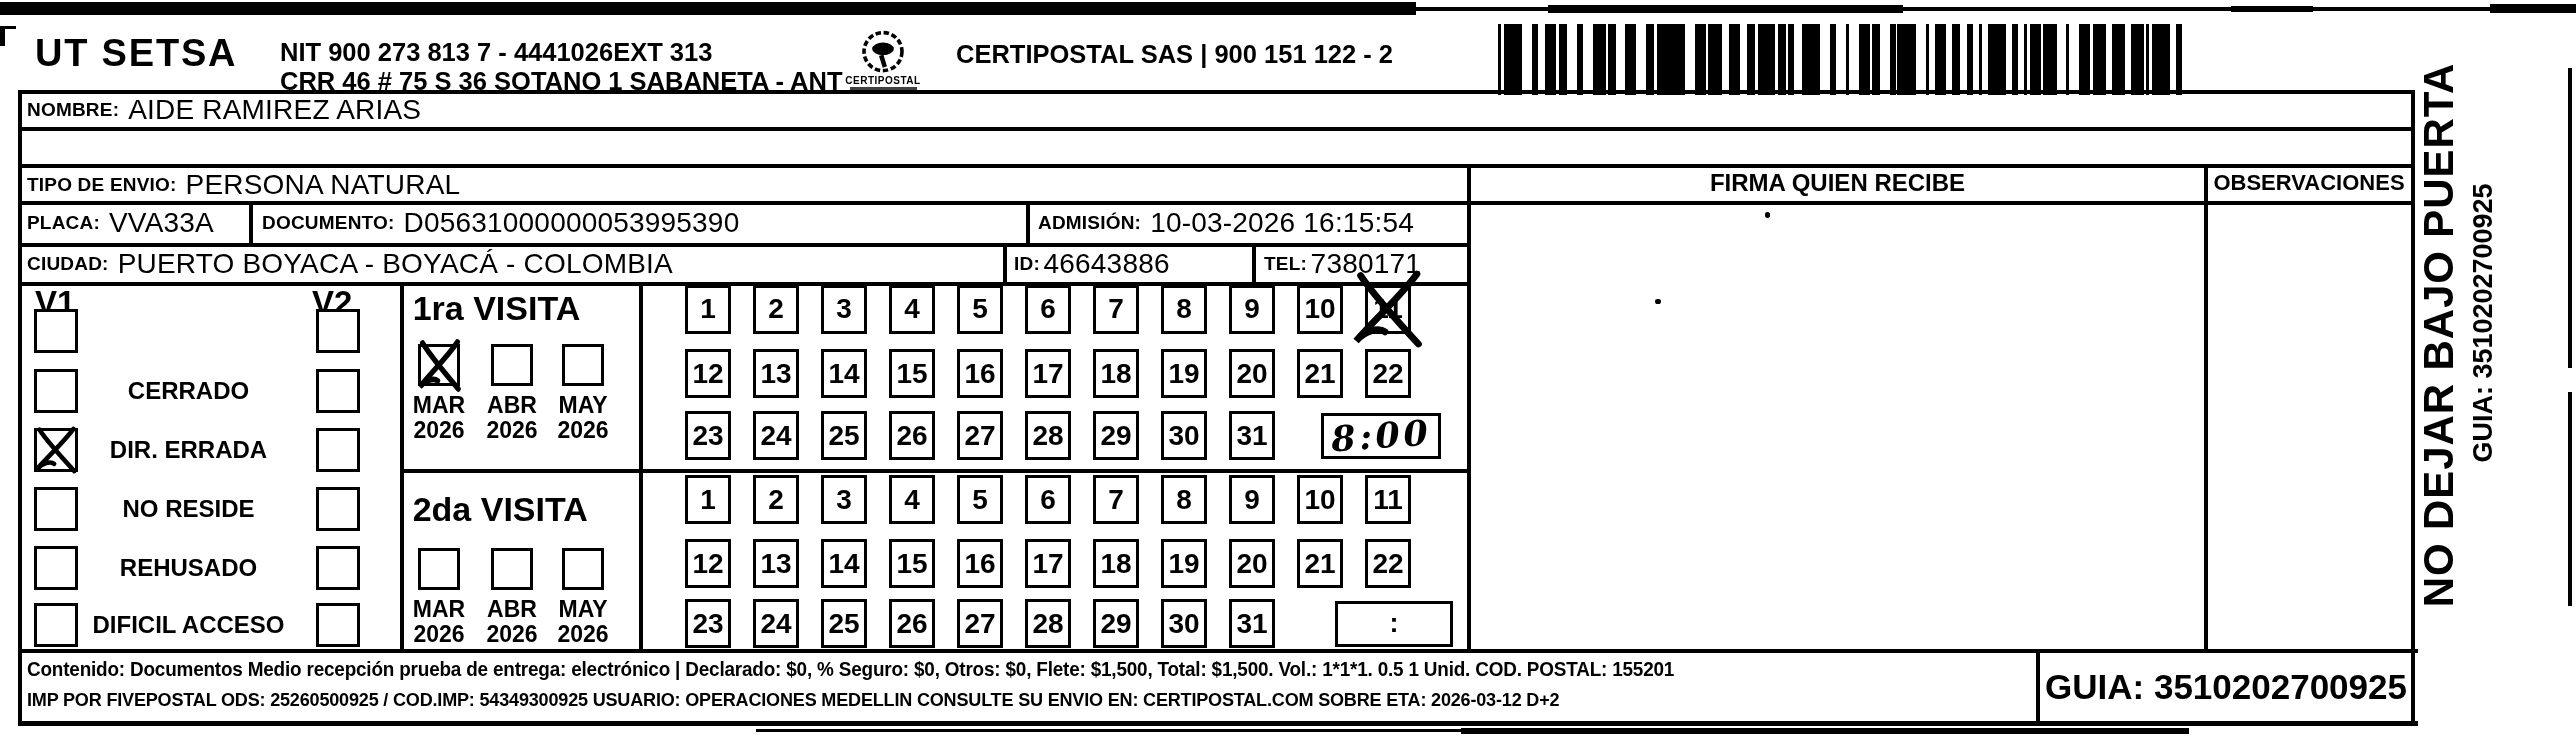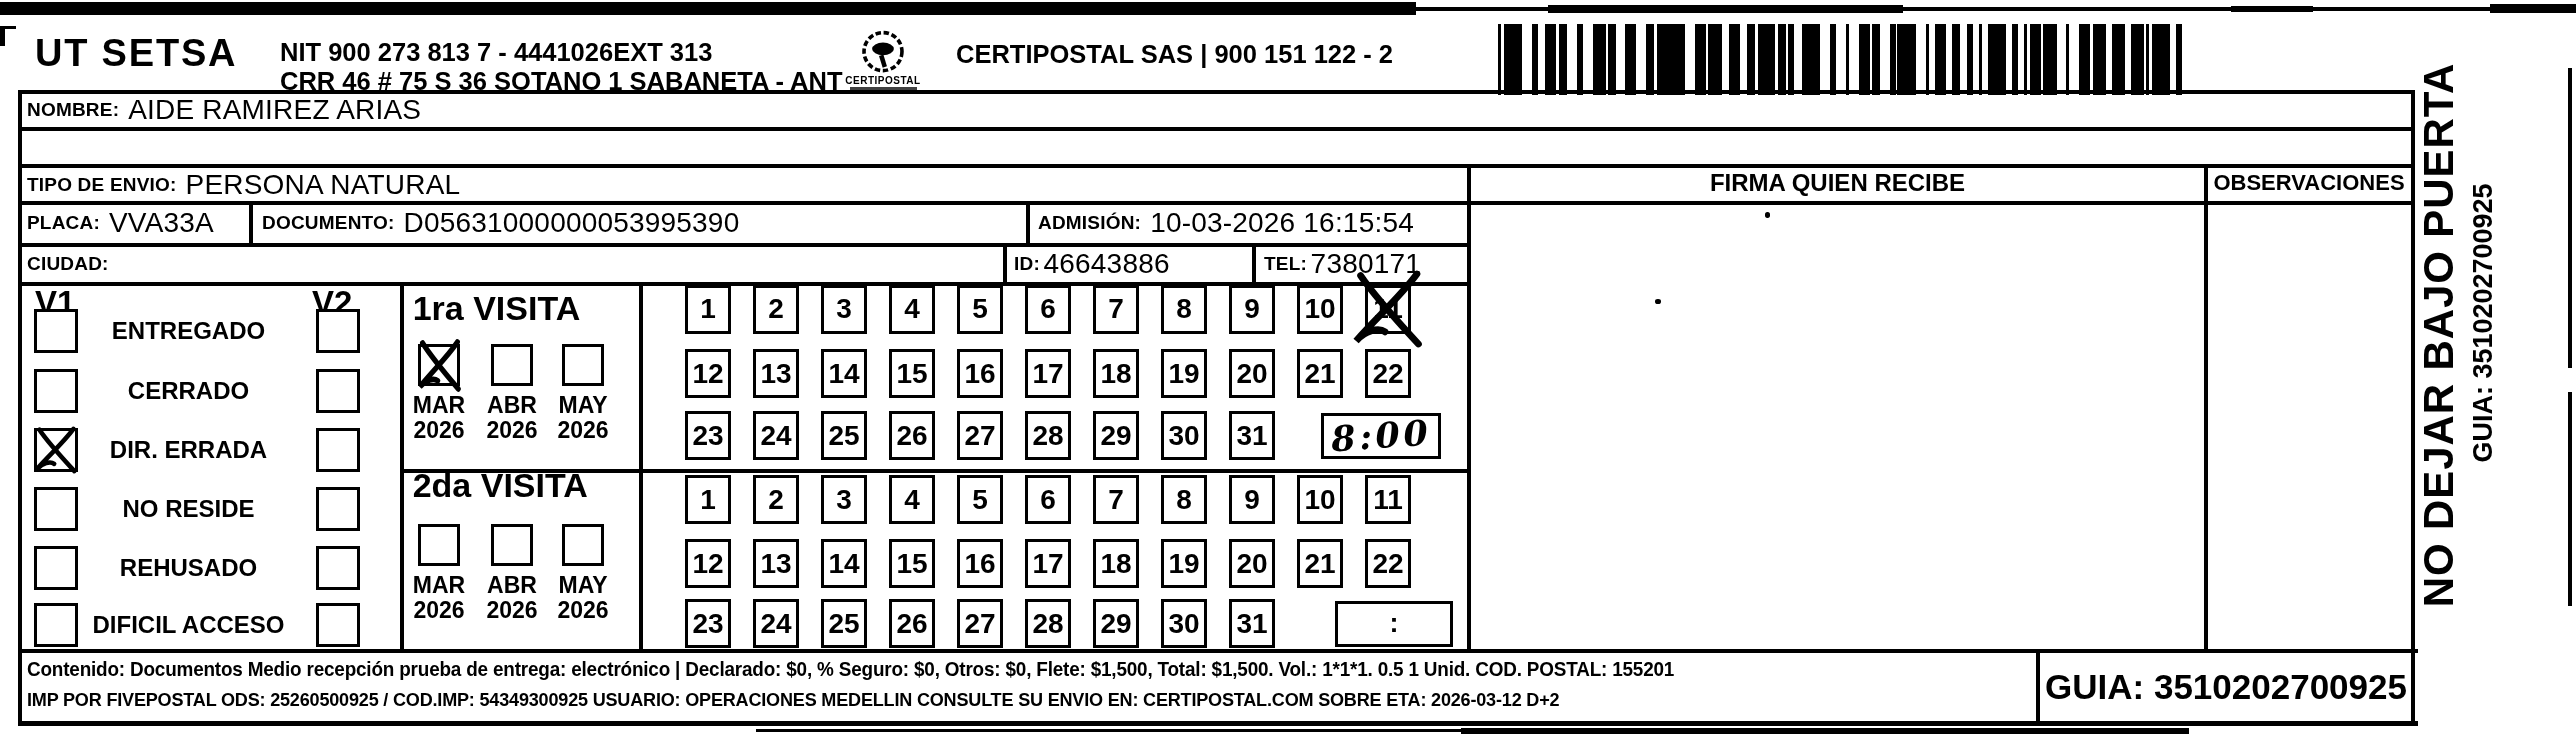--- a/index.html
+++ b/index.html
@@ -172,37 +172,37 @@
     <span class="lbl">DOCUMENTO:</span>
     <span class="val">D05631000000053995390</span>
   </div>
   <div class="cell" style="left:1038px;top:204px;height:38px;">
     <span class="lbl">ADMISIÓN:</span>
     <span class="val">10-03-2026 16:15:54</span>
   </div>
 
   <div class="cell" style="left:27px;top:245px;height:38px;">
     <span class="lbl">CIUDAD:</span>
+    <span class="val">PUERTO BOYACA - BOYACÁ - COLOMBIA</span>
   </div>
   <div class="cell" style="left:1014px;top:245px;height:38px;">
     <span class="lbl" style="margin-right:3.6px;">ID:</span>
     <span class="val">46643886</span>
   </div>
   <div class="cell" style="left:1264px;top:245px;height:38px;">
     <span class="lbl" style="margin-right:3.6px;">TEL:</span>
     <span class="val">7380171</span>
   </div>
 
   <div class="abs" style="left:2px;top:282px;width:414px;height:367px;">
     <div class="abs hdr-bold" style="left:33px;top:1.8px;font-size:33px;">V1</div>
     <div class="abs hdr-bold" style="left:310px;top:1.8px;font-size:33px;">V2</div>
     <div id="status-rows">
         <div class="status-row" style="top: 27px;">
           <div class="cbox" style="left: 32px; top: 0px;"></div>
-          <div style="position: absolute; left: 82px; top: 0px; width: 209px; height: 44px; display: flex; align-items: center; justify-content: center; font-weight: bold; font-size: 24px; white-space: nowrap;">ENTREGADO</div>
           <div class="cbox" style="left: 314px; top: 0px;"></div>
         </div>
         <div class="status-row" style="top: 87px;">
           <div class="cbox" style="left: 32px; top: 0px;"></div>
           <div style="position: absolute; left: 82px; top: 0px; width: 209px; height: 44px; display: flex; align-items: center; justify-content: center; font-weight: bold; font-size: 24px; white-space: nowrap;">CERRADO</div>
           <div class="cbox" style="left: 314px; top: 0px;"></div>
         </div>
         <div class="status-row" style="top: 146px;">
           <div class="cbox" style="left: 32px; top: 0px;">
             <svg viewBox="0 0 100 100" preserveAspectRatio="none" style="position: absolute; left: -3.6px; top: -3.6px; width: 46px; height: 46px; overflow: visible; pointer-events: none;">
@@ -358,21 +358,21 @@
         </div>
         <div class="daybox">
           <span>31</span>
         </div>
         <div class="timebox" style="margin-left: 24px; width: 120px;">
           <span class="hw">8:00</span>
         </div>
       </div>
     </div>
 
-  <div class="abs" style="left:400px;top:457px;width:239px;height:180px;">
+  <div class="abs" style="left:400px;top:481px;width:239px;height:180px;">
     <div class="abs hdr-bold" style="left:12.7px;top:9px;font-size:34px;">2da VISITA</div>
     <div id="visit-months-1">
         <div class="mcol" style="left: 11px; top: 67px;">
           <div class="mbox"></div>
           <div>MAR</div>
           <div>2026</div>
         </div>
         <div class="mcol" style="left: 84px; top: 67px;">
           <div class="mbox"></div>
           <div>ABR</div>

